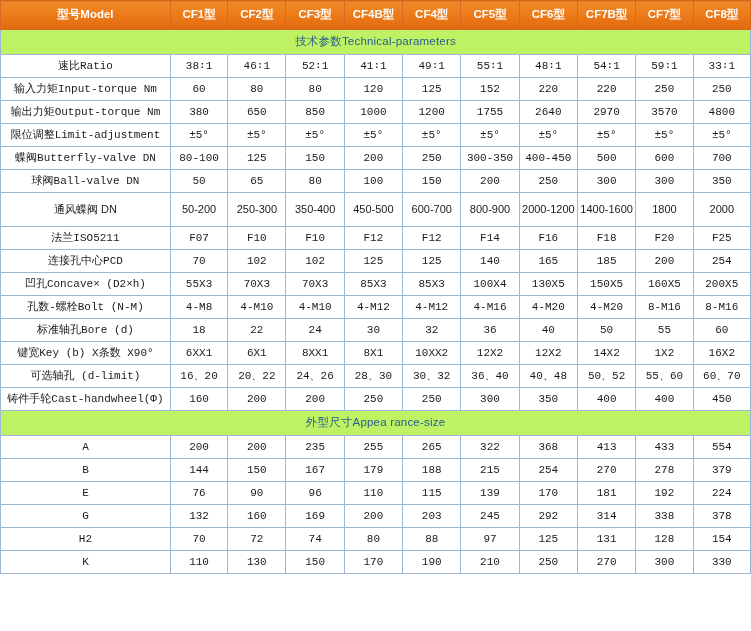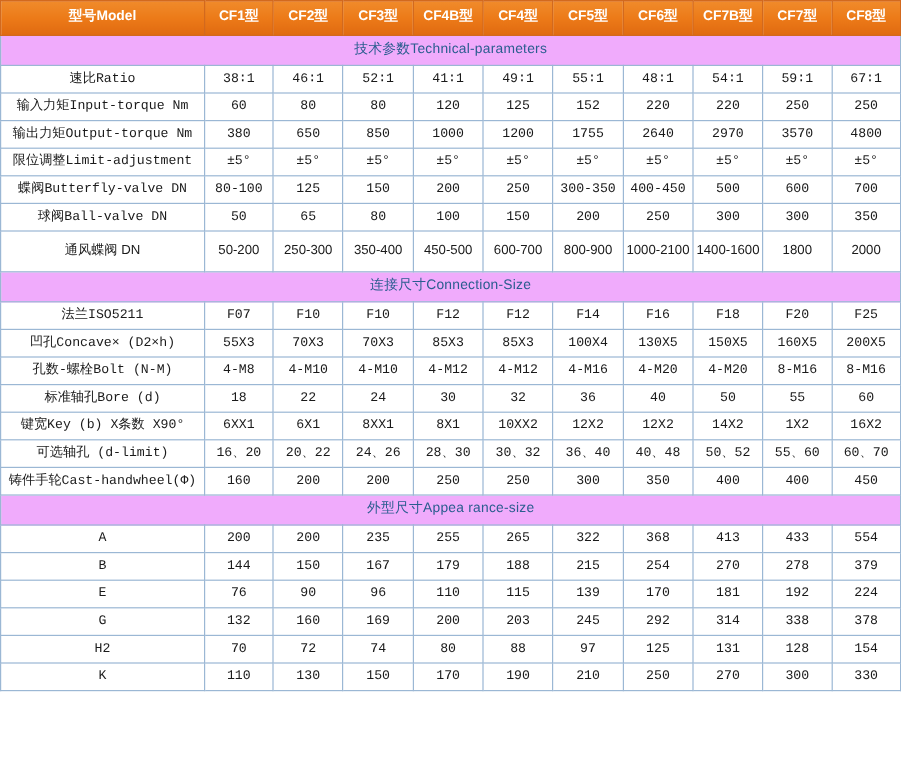--- a/index.html
+++ b/index.html
@@ -40,21 +40,21 @@
   tr.header-row td {
     background: linear-gradient(to bottom, #f08a2a 0%, #ec7a18 50%, #e06a10 100%);
     color: #ffffff;
     font-weight: bold;
     font-size: 11.5px;
     border-color: #d2691e;
     height: 24px;
   }
   
   tr.section-row td {
-    background: #f0abfc;
+    background: #bef264;
     color: #2a5d8f;
     font-weight: normal;
     font-size: 11.5px;
     height: 20px;
     letter-spacing: 0.2px;
   }
   
   td.label {
     text-align: center;
     font-size: 11px;
@@ -111,21 +111,21 @@
           <td class="label">速比Ratio</td>
           <td class="val">38∶1</td>
           <td class="val">46∶1</td>
           <td class="val">52∶1</td>
           <td class="val">41∶1</td>
           <td class="val">49∶1</td>
           <td class="val">55∶1</td>
           <td class="val">48∶1</td>
           <td class="val">54∶1</td>
           <td class="val">59∶1</td>
-          <td class="val">67∶1</td>
+          <td class="val">33∶1</td>
         </tr>
         <tr class="r-normal">
           <td class="label">输入力矩Input-torque Nm</td>
           <td class="val">60</td>
           <td class="val">80</td>
           <td class="val">80</td>
           <td class="val">120</td>
           <td class="val">125</td>
           <td class="val">152</td>
           <td class="val">220</td>
@@ -186,42 +186,52 @@
           <td class="val">350</td>
         </tr>
         <tr class="tall">
           <td class="label">通风蝶阀 DN</td>
           <td class="val">50-200</td>
           <td class="val">250-300</td>
           <td class="val">350-400</td>
           <td class="val">450-500</td>
           <td class="val">600-700</td>
           <td class="val">800-900</td>
-          <td class="val">1000-2100</td>
+          <td class="val">2000-1200</td>
           <td class="val">1400-1600</td>
           <td class="val">1800</td>
           <td class="val">2000</td>
-        </tr>
-        <tr class="section-row">
-          <td colspan="11">连接尺寸Connection-Size</td>
         </tr>
         <tr class="r-normal">
           <td class="label">法兰ISO5211</td>
           <td class="val">F07</td>
           <td class="val">F10</td>
           <td class="val">F10</td>
           <td class="val">F12</td>
           <td class="val">F12</td>
           <td class="val">F14</td>
           <td class="val">F16</td>
           <td class="val">F18</td>
           <td class="val">F20</td>
           <td class="val">F25</td>
         </tr>
         <tr class="r-normal">
+          <td class="label">连接孔中心PCD</td>
+          <td class="val">70</td>
+          <td class="val">102</td>
+          <td class="val">102</td>
+          <td class="val">125</td>
+          <td class="val">125</td>
+          <td class="val">140</td>
+          <td class="val">165</td>
+          <td class="val">185</td>
+          <td class="val">200</td>
+          <td class="val">254</td>
+        </tr>
+        <tr class="r-normal">
           <td class="label">凹孔Concave× (D2×h)</td>
           <td class="val">55X3</td>
           <td class="val">70X3</td>
           <td class="val">70X3</td>
           <td class="val">85X3</td>
           <td class="val">85X3</td>
           <td class="val">100X4</td>
           <td class="val">130X5</td>
           <td class="val">150X5</td>
           <td class="val">160X5</td>

